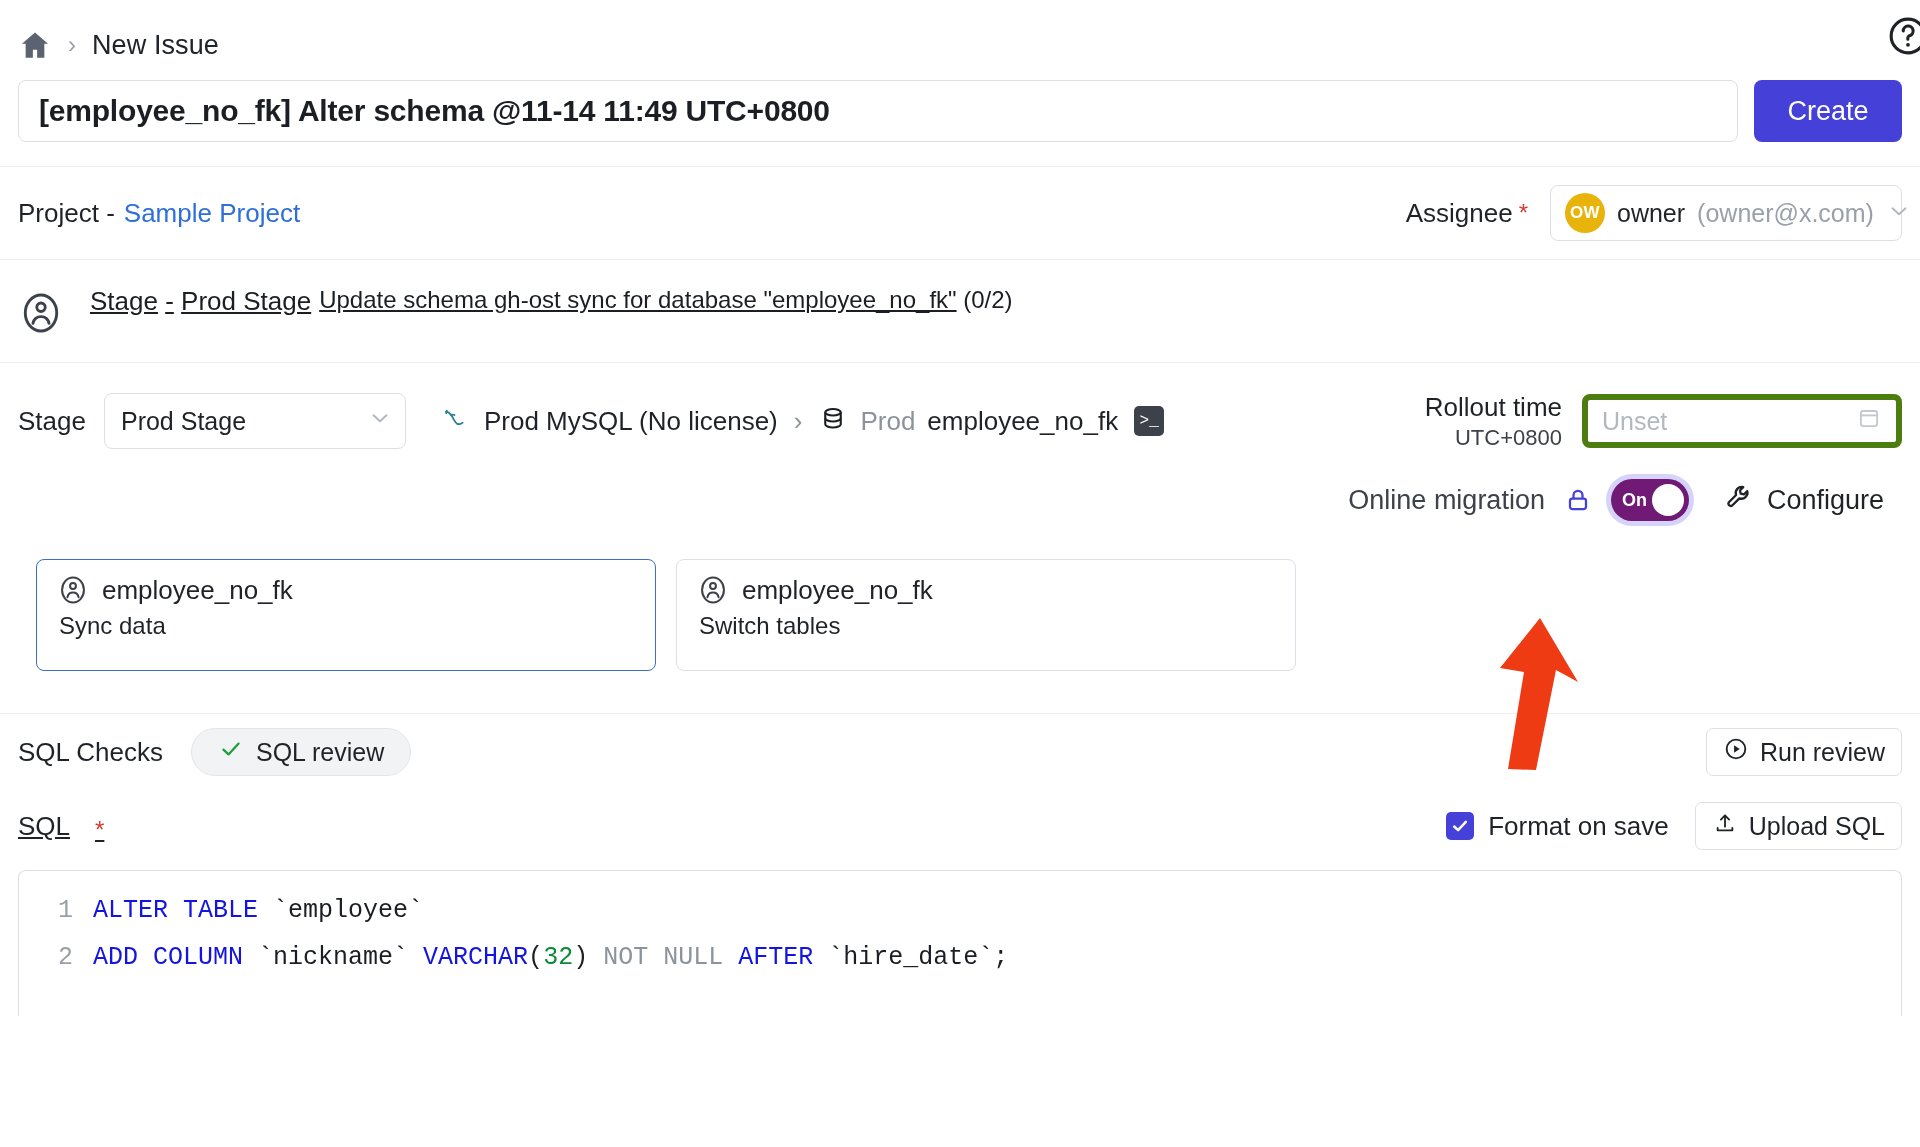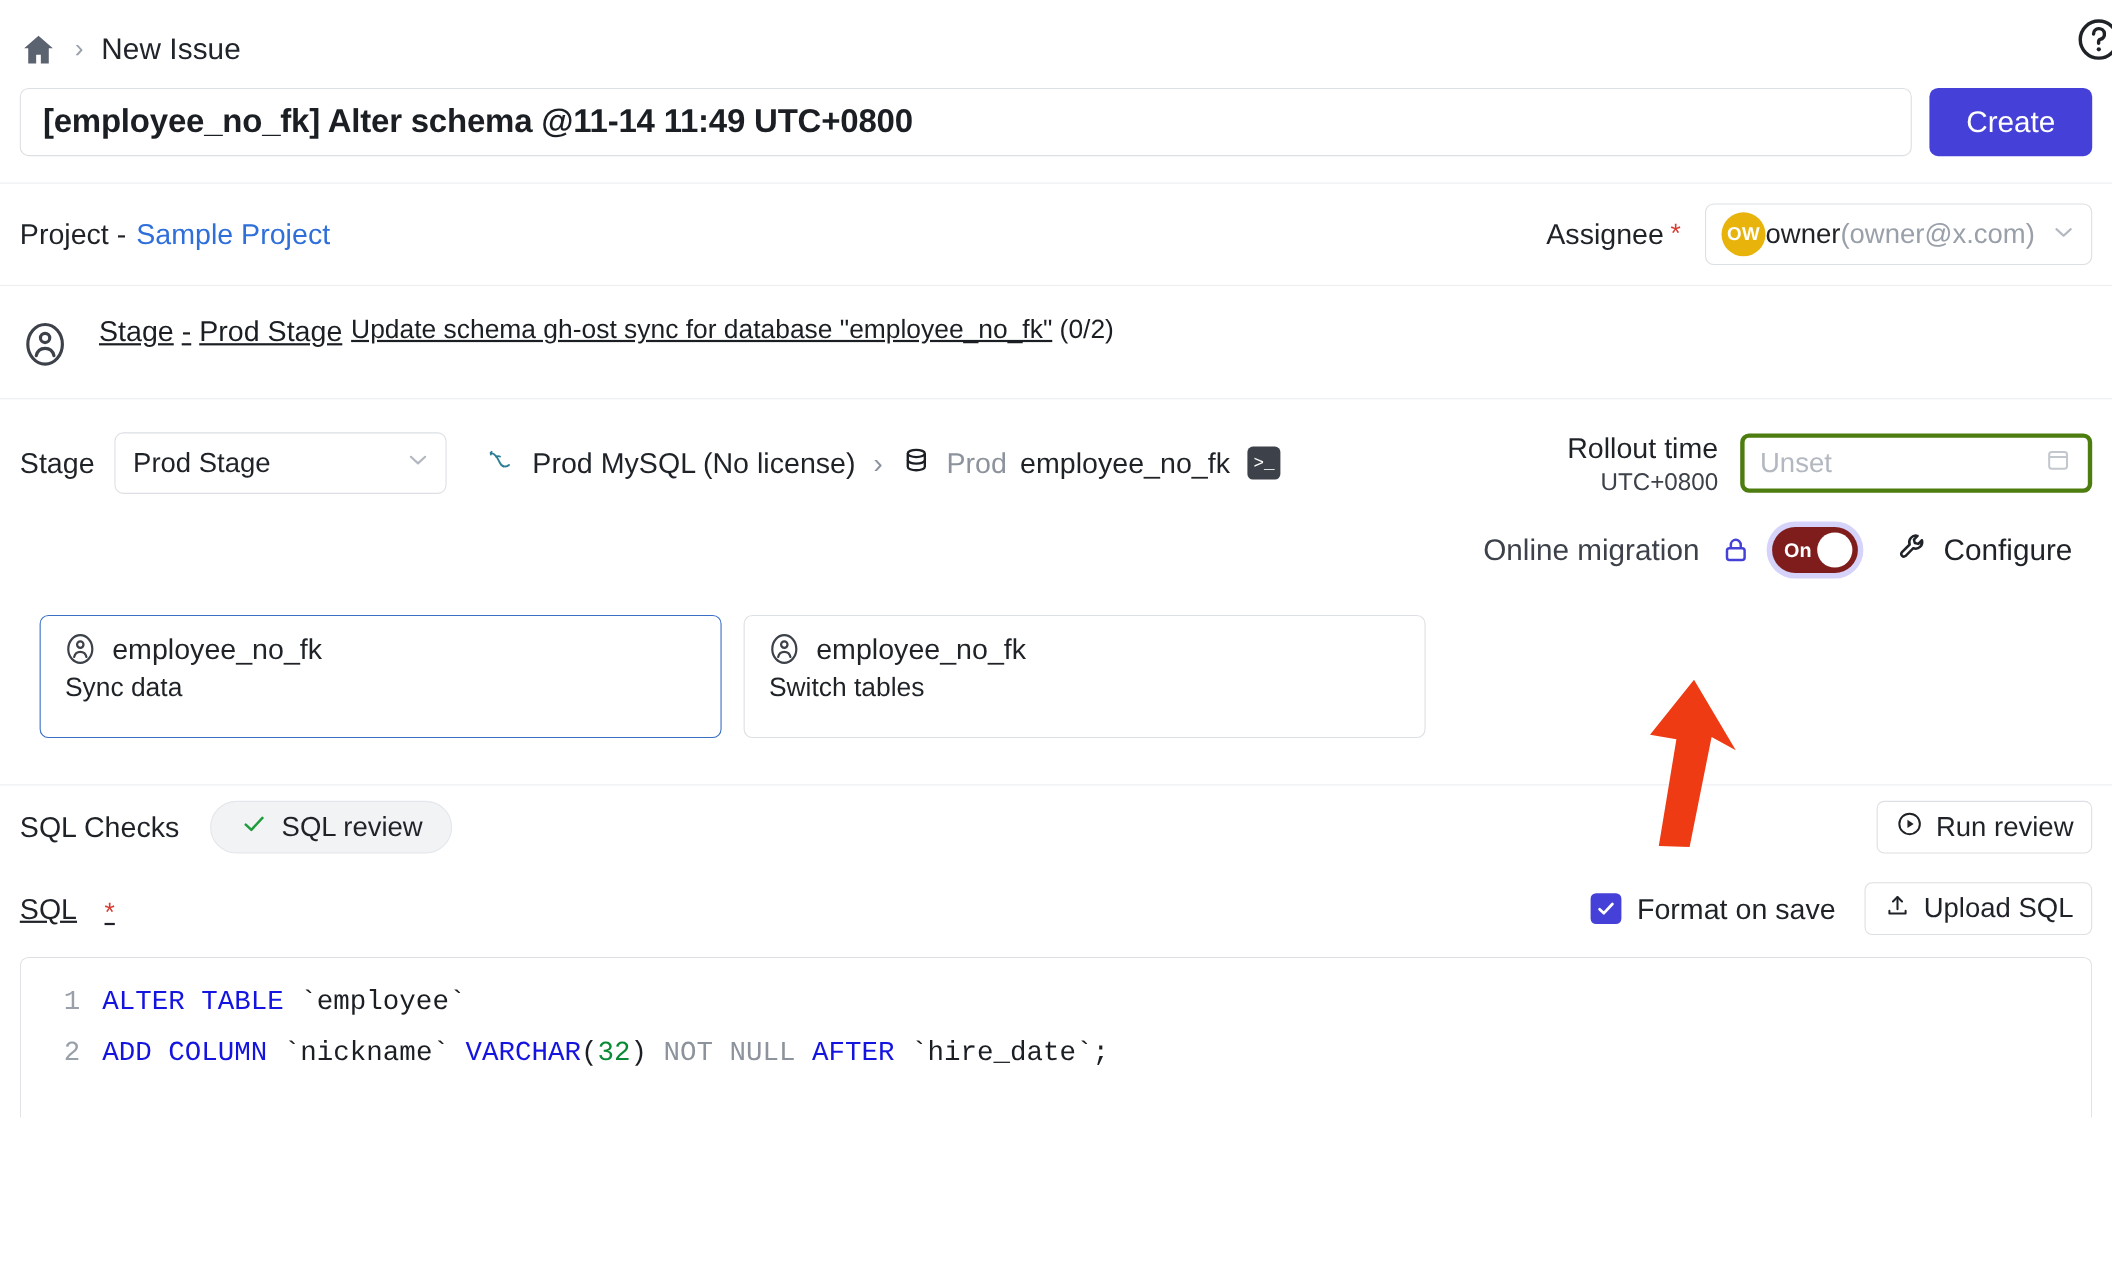--- a/index.html
+++ b/index.html
@@ -90,20 +90,21 @@
   .assignee-wrap { display: flex; align-items: center; gap: 22px; }
   .assignee-label { font-size: 26px; color: #1f2328; display: flex; align-items: center; gap: 6px; }
   .req-star { color: #d63a30; font-size: 24px; line-height: 1; }
   .assignee-select {
     width: 352px; height: 56px;
     border: 1px solid #dcdfe4;
     border-radius: 8px;
     background: #fff;
     display: flex; align-items: center;
     padding: 0 12px 0 14px;
+    gap: 12px;
     cursor: pointer;
   }
   .avatar {
     width: 40px; height: 40px; border-radius: 50%;
     background: #e8b40c; color: #fff;
     display: flex; align-items: center; justify-content: center;
     font-size: 17px; font-weight: bold; letter-spacing: .3px;
     flex: 0 0 auto;
   }
   .assignee-name { font-size: 25px; color: #1f2328; white-space: nowrap; }
@@ -163,40 +164,40 @@
 
   .rollout-wrap {
     margin-left: auto;
     display: flex; align-items: center; gap: 20px;
   }
   .rollout-label { text-align: right; line-height: 1.25; }
   .rollout-title { font-size: 26px; color: #1f2328; }
   .rollout-tz { font-size: 22px; color: #3d4149; }
   .rollout-input {
     width: 320px; height: 54px;
-    border: 4px solid #4d7c0f; border-radius: 8px;
+    border: 6px solid #4d7c0f; border-radius: 8px;
     background: #fff;
     display: flex; align-items: center;
     padding: 0 14px;
     font-size: 25px; color: #b3b8c0;
     cursor: pointer;
   }
   .cal-icon { margin-left: auto; color: #c3c7ce; }
 
   
   .migration-row {
     display: flex; align-items: center; justify-content: flex-end;
     gap: 18px;
     padding: 28px 18px 0 18px;
   }
   .migration-label { font-size: 27px; color: #3d4149; }
   .lock-icon { color: #4541d8; display: flex; }
   .toggle {
     width: 78px; height: 42px; border-radius: 21px;
-    background: #7f1d1d;
+    background: #701a75;
     box-shadow: 0 0 0 5px rgba(104,98,235,.28);
     display: flex; align-items: center;
     position: relative; cursor: pointer;
     padding: 0 6px;
   }
   .toggle-text {
     color: #fff; font-size: 18px; font-weight: bold;
     position: absolute; left: 11px;
   }
   .toggle-knob {

